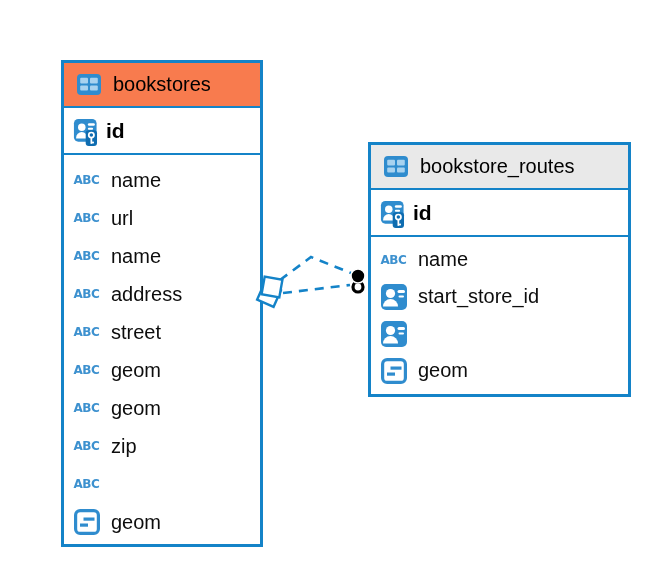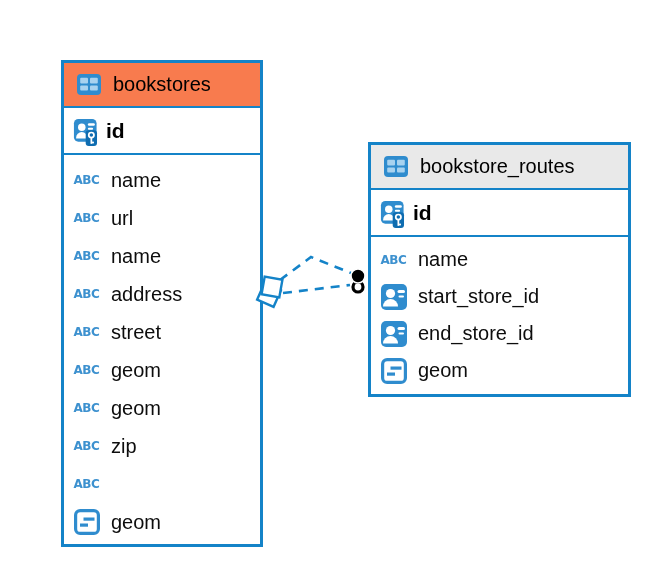--- a/index.html
+++ b/index.html
@@ -217,21 +217,20 @@
         <div class="row">
           <span class="icon-slot">
             <svg width="26" height="26" viewBox="0 0 26 26">
        <rect x="0" y="0" width="26" height="26" rx="5" fill="#2F8CCE"></rect>
        <circle cx="9.5" cy="9.5" r="4.6" fill="#fff"></circle>
        <path d="M2 22.5 a7.5 7.5 0 0 1 15 0 z" fill="#fff"></path>
        <rect x="16.5" y="6" width="7.5" height="3" rx="1.5" fill="#fff"></rect>
        <rect x="17.5" y="11.5" width="5.5" height="2" rx="1" fill="#fff"></rect>
      </svg>
           </span>
-          <span>end_store_id</span>
         </div>
         <div class="row">
           <span class="icon-slot">
             <svg width="26" height="26" viewBox="0 0 26 26">
        <rect x="1.6" y="1.6" width="22.8" height="22.8" rx="4.5" fill="#fff" stroke="#2F8CCE" stroke-width="3.2"></rect>
        <rect x="9.5" y="8.5" width="11" height="3.2" fill="#2F8CCE"></rect>
        <rect x="6" y="14.5" width="8" height="3.2" fill="#2F8CCE"></rect>
      </svg>
           </span>
           <span>geom</span>

